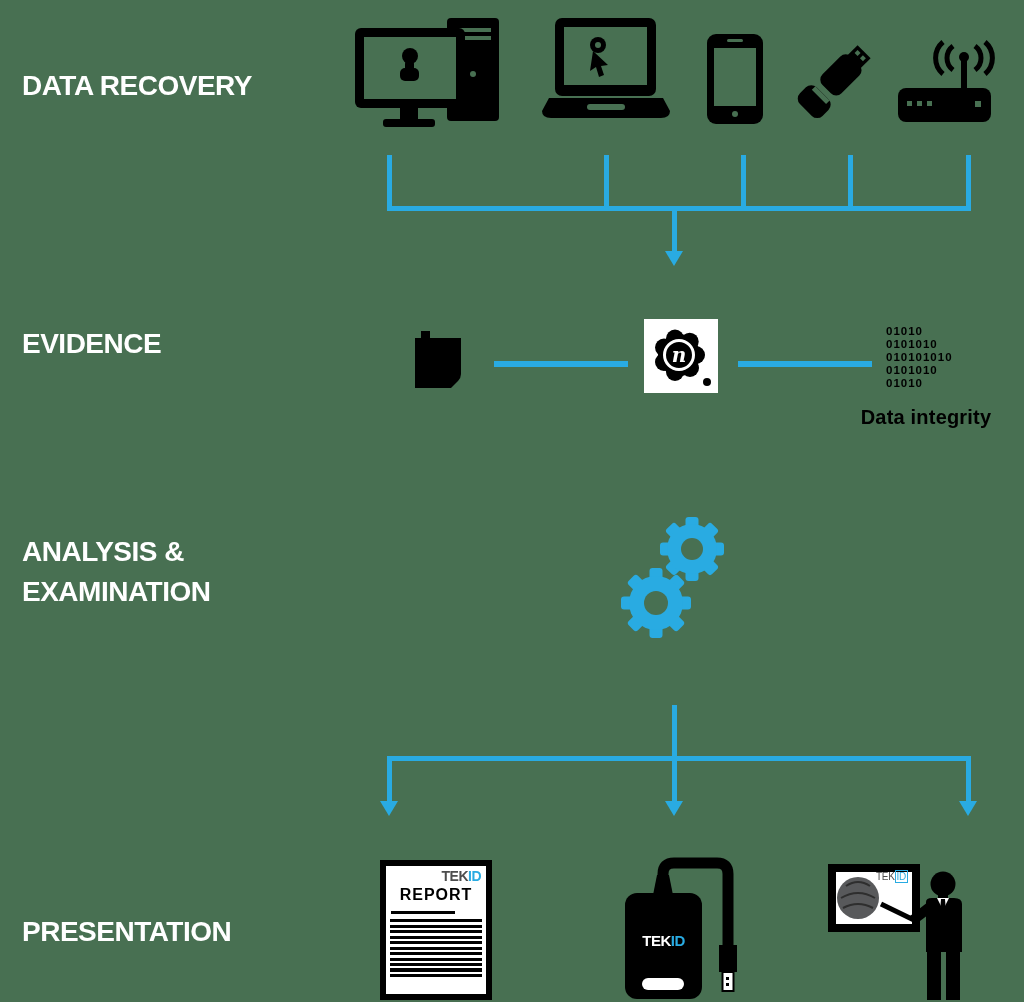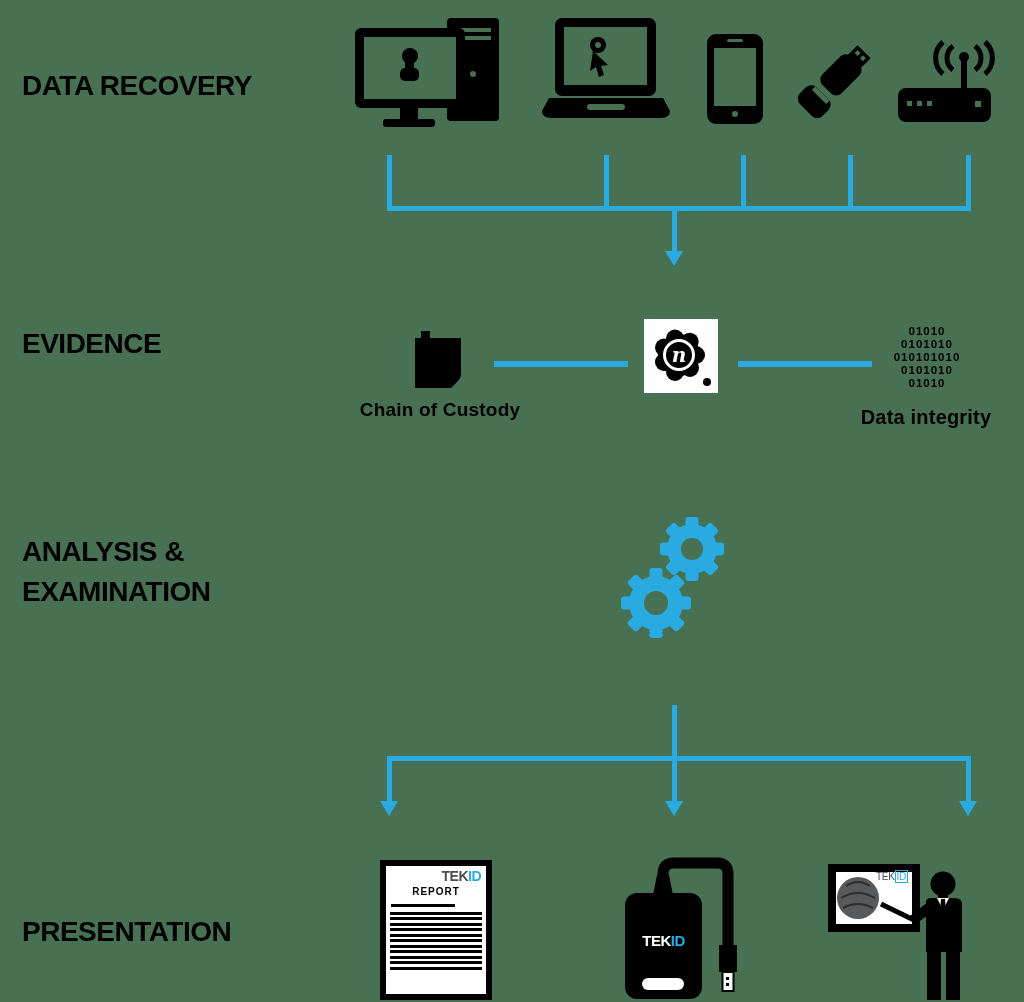--- a/index.html
+++ b/index.html
@@ -1,36 +1,36 @@
 <!DOCTYPE html>
 <html><head>
 <meta charset="utf-8">
 <style>
   html,body{margin:0;padding:0;}
   .canvas{position:relative;width:1024px;height:1002px;background:#487052;overflow:hidden;
           font-family:"Liberation Sans",sans-serif;color:#000;}
   .stage-title{position:absolute;left:22px;font-weight:bold;font-size:28px;line-height:40px;
-               letter-spacing:-0.5px;color:#000000;white-space:nowrap;}
+               letter-spacing:-0.5px;color:#ffffff;white-space:nowrap;}
   .item-label{position:absolute;font-weight:bold;font-size:19px;text-align:center;width:190px;
               letter-spacing:0.2px;}
   .blue{background:#29ABE2;}
   .vline{position:absolute;width:5px;}
   .hline{position:absolute;height:5px;}
   .arrowhead{position:absolute;width:0;height:0;border-left:9px solid transparent;
              border-right:9px solid transparent;border-top:15px solid #29ABE2;}
-  .binary{position:absolute;left:886px;top:325px;width:82px;text-align:center;
+  .binary{position:absolute;left:886px;top:325px;width:82px;
           font-weight:bold;font-size:11.5px;line-height:13px;letter-spacing:1px;color:#000;}
   .binary div{white-space:nowrap;}
   .report{position:absolute;left:380px;top:860px;width:112px;height:140px;background:#fff;
           border:6px solid #000;box-sizing:border-box;}
   .report .logo-row{text-align:right;padding:3px 5px 0 0;font-weight:bold;font-size:14px;
                     letter-spacing:-0.5px;line-height:14px;}
   .logo-tek-gray{color:#4D4D4D;}
   .logo-id-blue{color:#29ABE2;}
-  .report .heading{text-align:center;font-weight:bold;font-size:10px;letter-spacing:1px;margin-top:3px;}
+  .report .heading{text-align:center;font-weight:bold;font-size:16px;letter-spacing:1px;margin-top:3px;}
   .report .shortline{height:3px;background:#000;width:64px;margin:7px 0 5px 5px;}
   .report .lines{margin:0 4px;height:58px;
                  background:repeating-linear-gradient(to bottom,#000 0,#000 3px,transparent 3px,transparent 5.5px);}
   .drive-wrap{position:absolute;left:618px;top:850px;width:130px;height:152px;}
   .drive-logo{position:absolute;left:7px;top:82px;width:77px;text-align:center;
               font-weight:bold;font-size:15px;letter-spacing:-0.5px;}
   .logo-tek-white{color:#fff;}
   .presenter-wrap{position:absolute;left:826px;top:860px;width:155px;height:142px;}
   .board-logo{position:absolute;left:50px;top:12px;font-weight:normal;font-size:10px;
               letter-spacing:-0.3px;line-height:9px;}
@@ -148,21 +148,20 @@
   <div class="hline blue" style="left:738px;top:361px;width:134px;height:6px;"></div>
 
   <div class="binary">
     <div>01010</div>
     <div>0101010</div>
     <div>010101010</div>
     <div>0101010</div>
     <div>01010</div>
   </div>
 
-  <div class="item-label" style="left:345px;top:399px;">Chain of Custody</div>
   <div class="item-label" style="left:831px;top:406px;font-size:20px;">Data integrity</div>
 
   <svg style="left:616px;top:510px;" width="112" height="130" viewBox="0 0 112 130">
     <g>
       <rect x="69.5" y="7" width="13" height="64" rx="3" fill="#29ABE2"></rect>
       <rect x="69.5" y="7" width="13" height="64" rx="3" fill="#29ABE2" transform="rotate(45 76 39)"></rect>
       <rect x="69.5" y="7" width="13" height="64" rx="3" fill="#29ABE2" transform="rotate(90 76 39)"></rect>
       <rect x="69.5" y="7" width="13" height="64" rx="3" fill="#29ABE2" transform="rotate(135 76 39)"></rect>
       <circle cx="76" cy="39" r="25" fill="#29ABE2"></circle>
       <circle cx="76" cy="39" r="11" fill="#487052"></circle>

